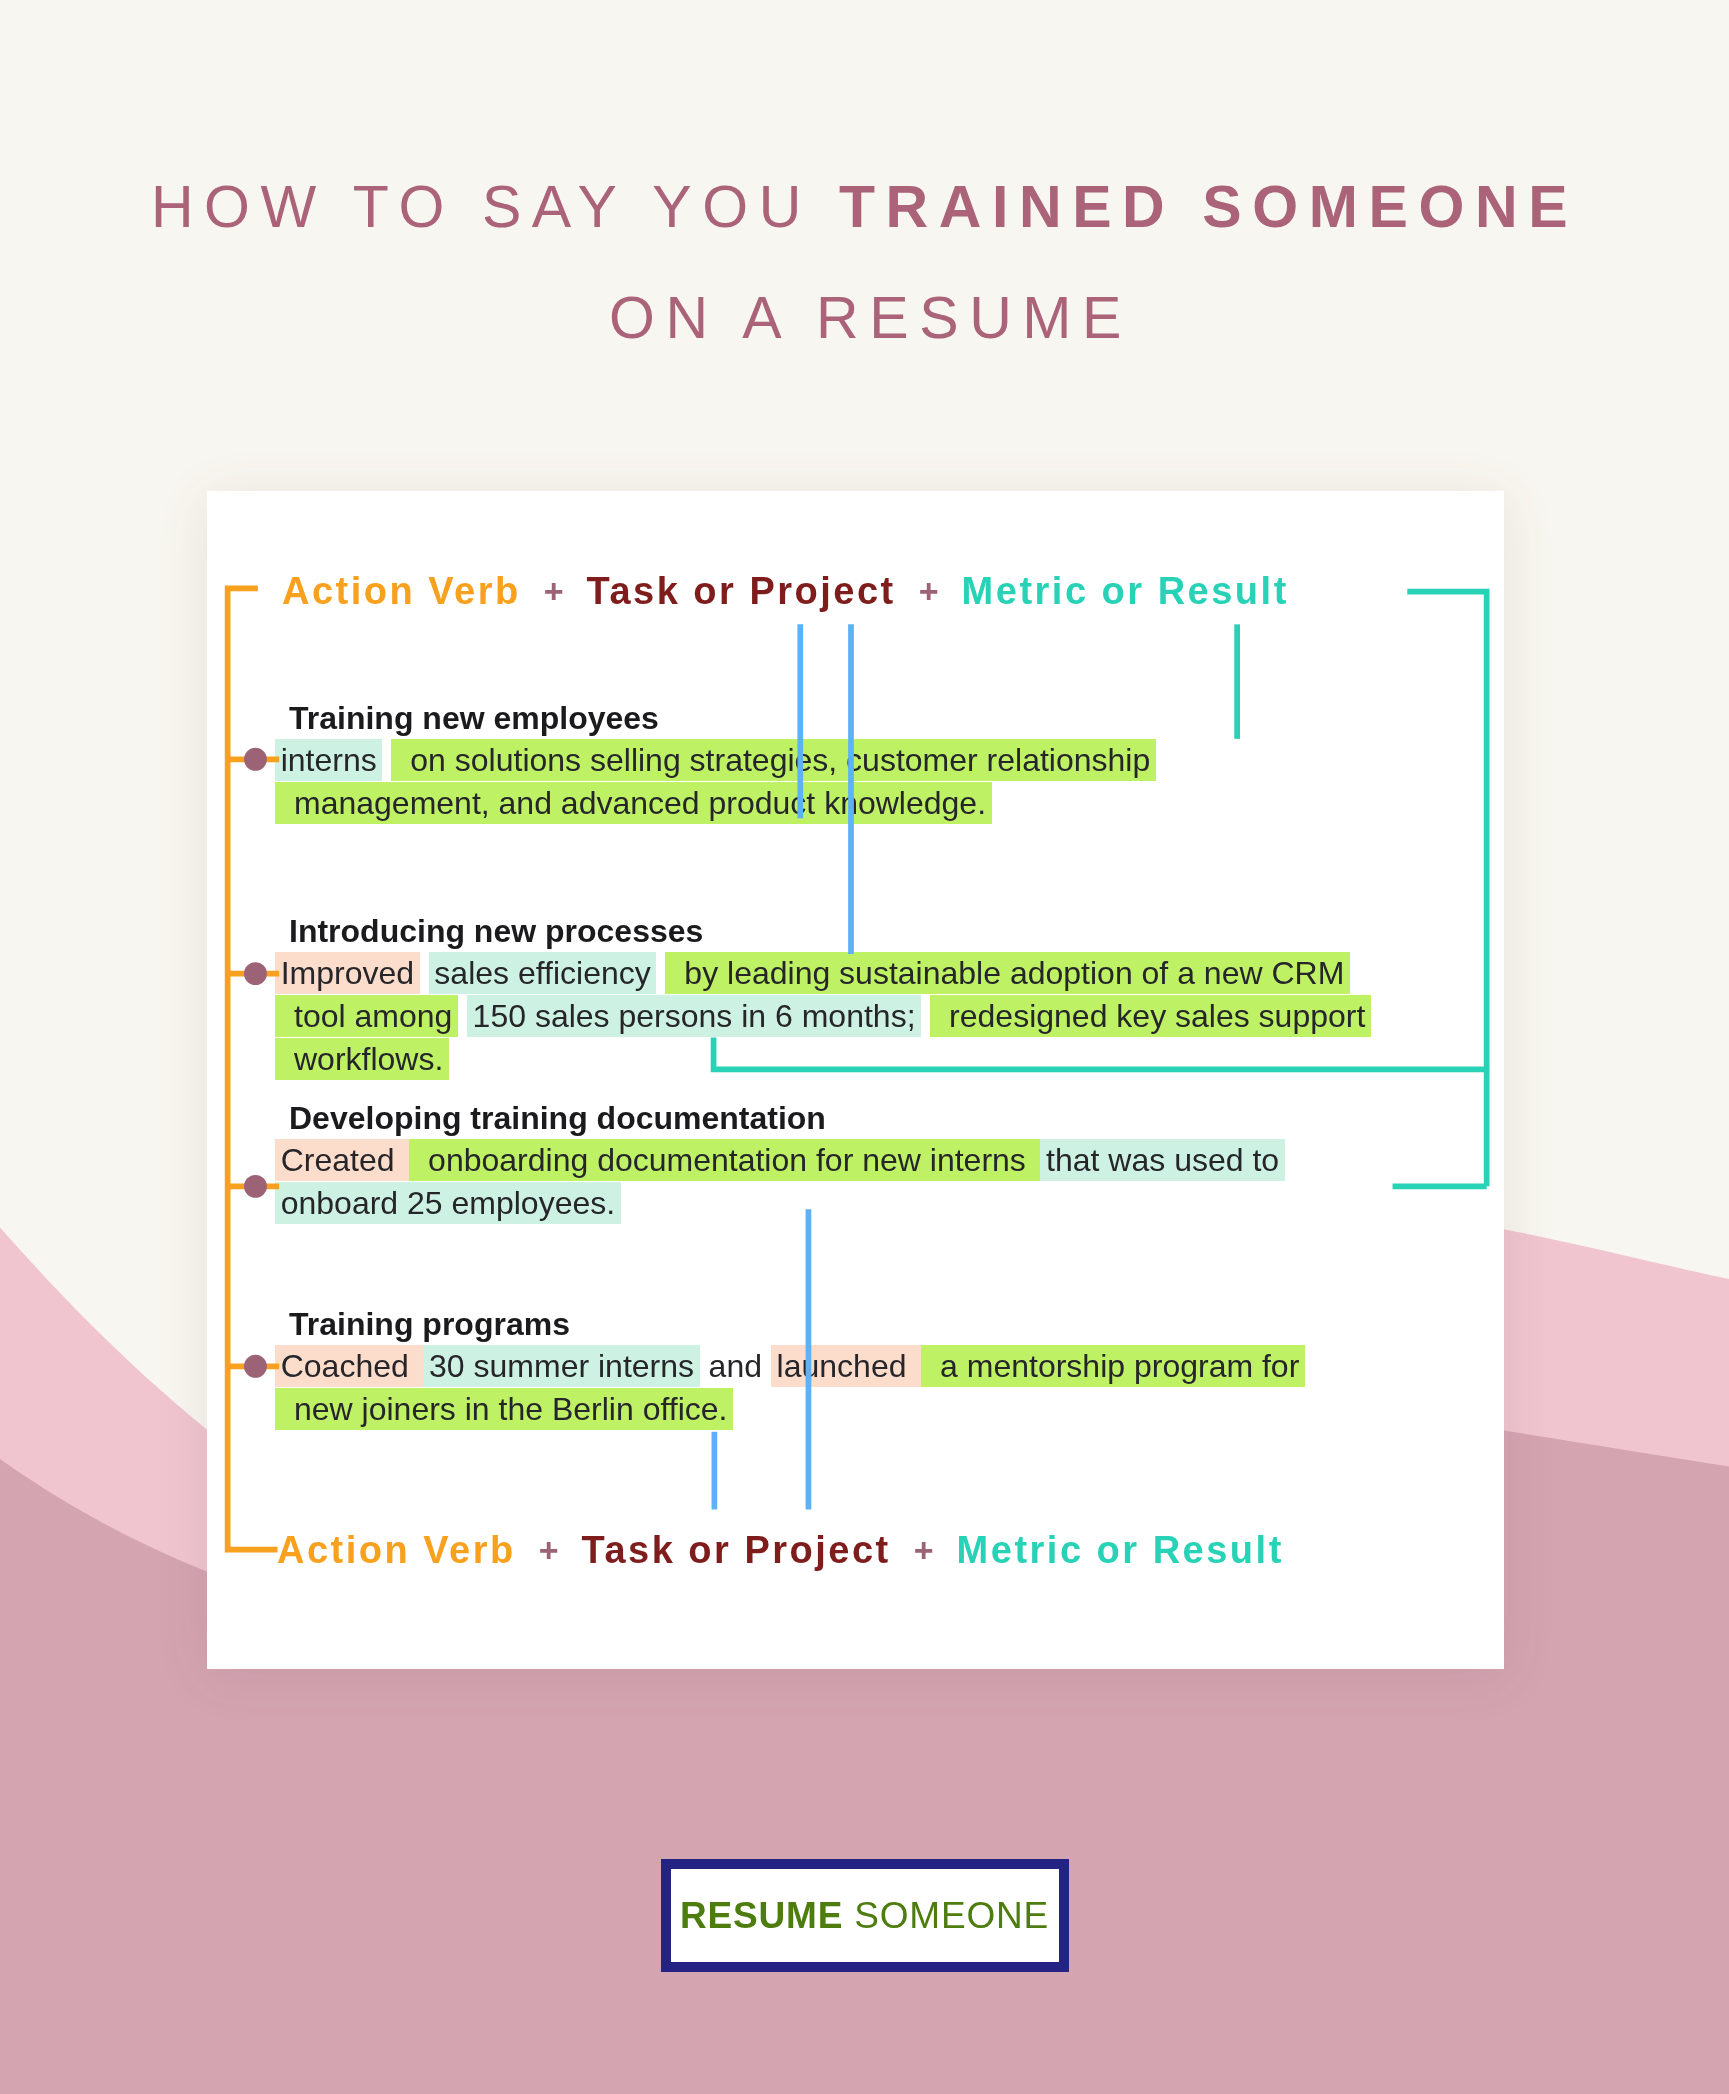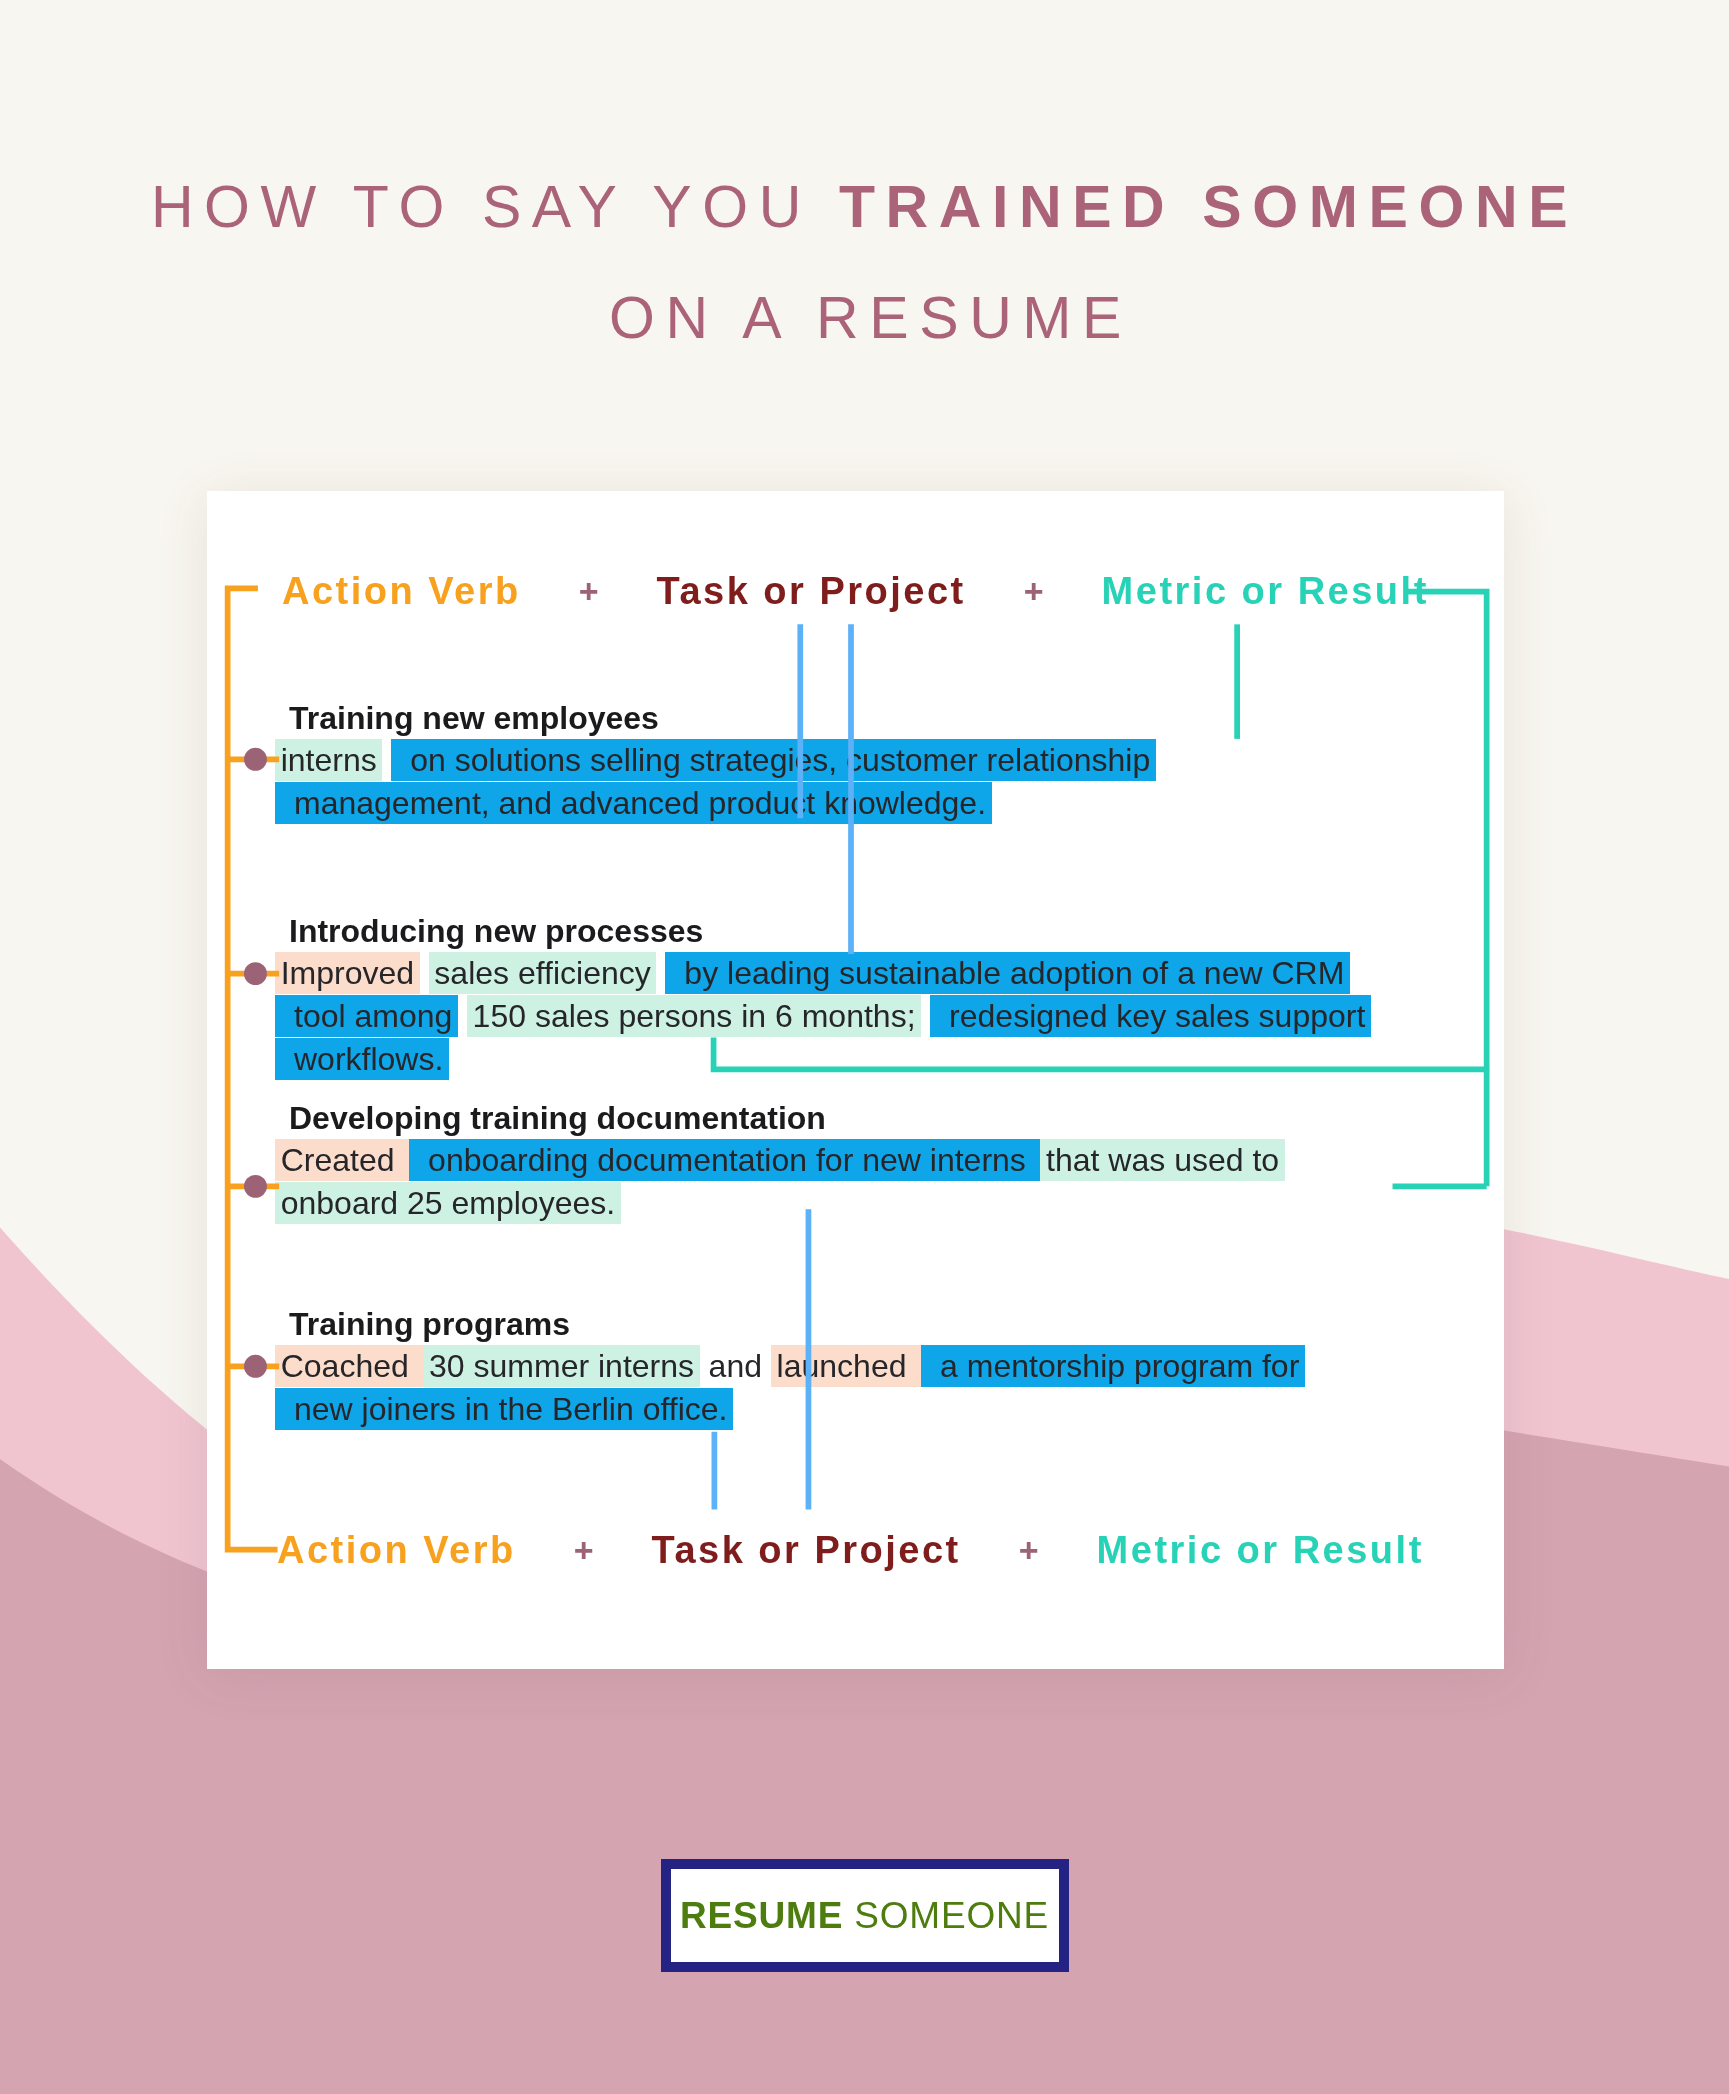--- a/index.html
+++ b/index.html
@@ -17,36 +17,36 @@
   .title .l1{font-size:59px;letter-spacing:10.6px;font-weight:400;}
   .title .l1 b{font-weight:700;letter-spacing:10.6px;}
   .title .l2{font-size:59px;letter-spacing:10.6px;font-weight:400;margin-top:43px;padding-left:12px;}
 
   
   .card{position:absolute;left:207px;top:491px;width:1297px;height:1178px;background:#ffffff;
     z-index:2;box-shadow:0 6.5px 49px rgba(110,70,80,0.12);}
 
   
   .formula{position:absolute;display:flex;align-items:center;white-space:nowrap;
-    font-weight:700;font-size:38px;letter-spacing:2.5px;height:46px;gap:35px;}
+    font-weight:700;font-size:38px;letter-spacing:2.5px;height:46px;}
   .formula-top{left:75px;top:77px;}
   .formula-bottom{left:70px;top:1036px;}
   .f-verb{color:#f7a11f;}
   .f-task{color:#7f1d1d;}
   .f-metric{color:#28d2b6;}
   .f-plus{color:#9c6275;font-size:34px;margin:0 23px;letter-spacing:0;}
 
   
   .section{position:absolute;left:68px;right:24.5px;}
   .heading{font-size:32px;font-weight:700;color:#1b1b1e;height:41px;line-height:41px;margin-left:14px;}
   .bline{font-size:32px;color:#26262a;height:43px;line-height:43px;white-space:nowrap;}
   .hl{padding:3.3px 5.7px;}
   .hl-peach{background:#fcdccb;}
   .hl-mint{background:#cdf2e3;}
-  .hl-blue{background:#0ea5e9;padding-left:19px;}
+  .hl-blue{background:#bef264;padding-left:19px;}
 
   
   .connectors{position:absolute;left:0;top:0;width:1297px;height:1178px;z-index:5;pointer-events:none;}
 
   
   .logo{position:absolute;left:50%;top:1859px;transform:translateX(-50%);z-index:2;
     width:388px;height:93px;border:10.6px solid #242282;background:#ffffff;
     display:flex;align-items:center;justify-content:center;
     font-size:37px;color:#4d7c0f;letter-spacing:0.8px;white-space:pre;}
   .logo .bold{font-weight:700;}

